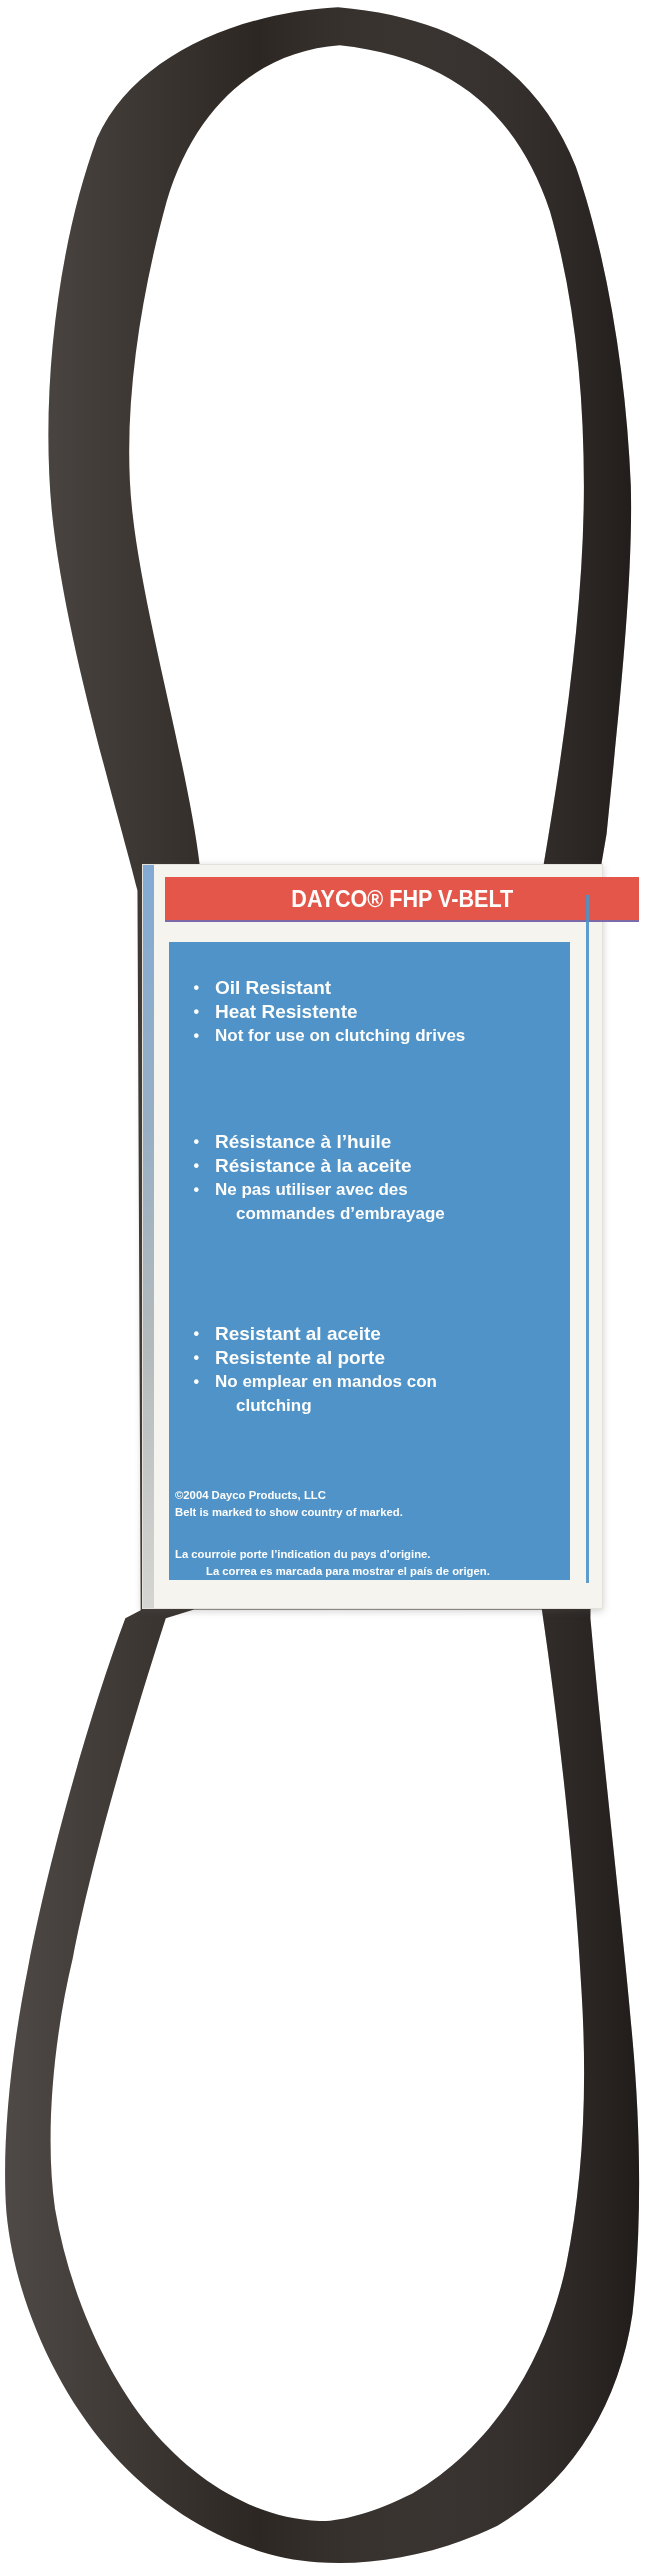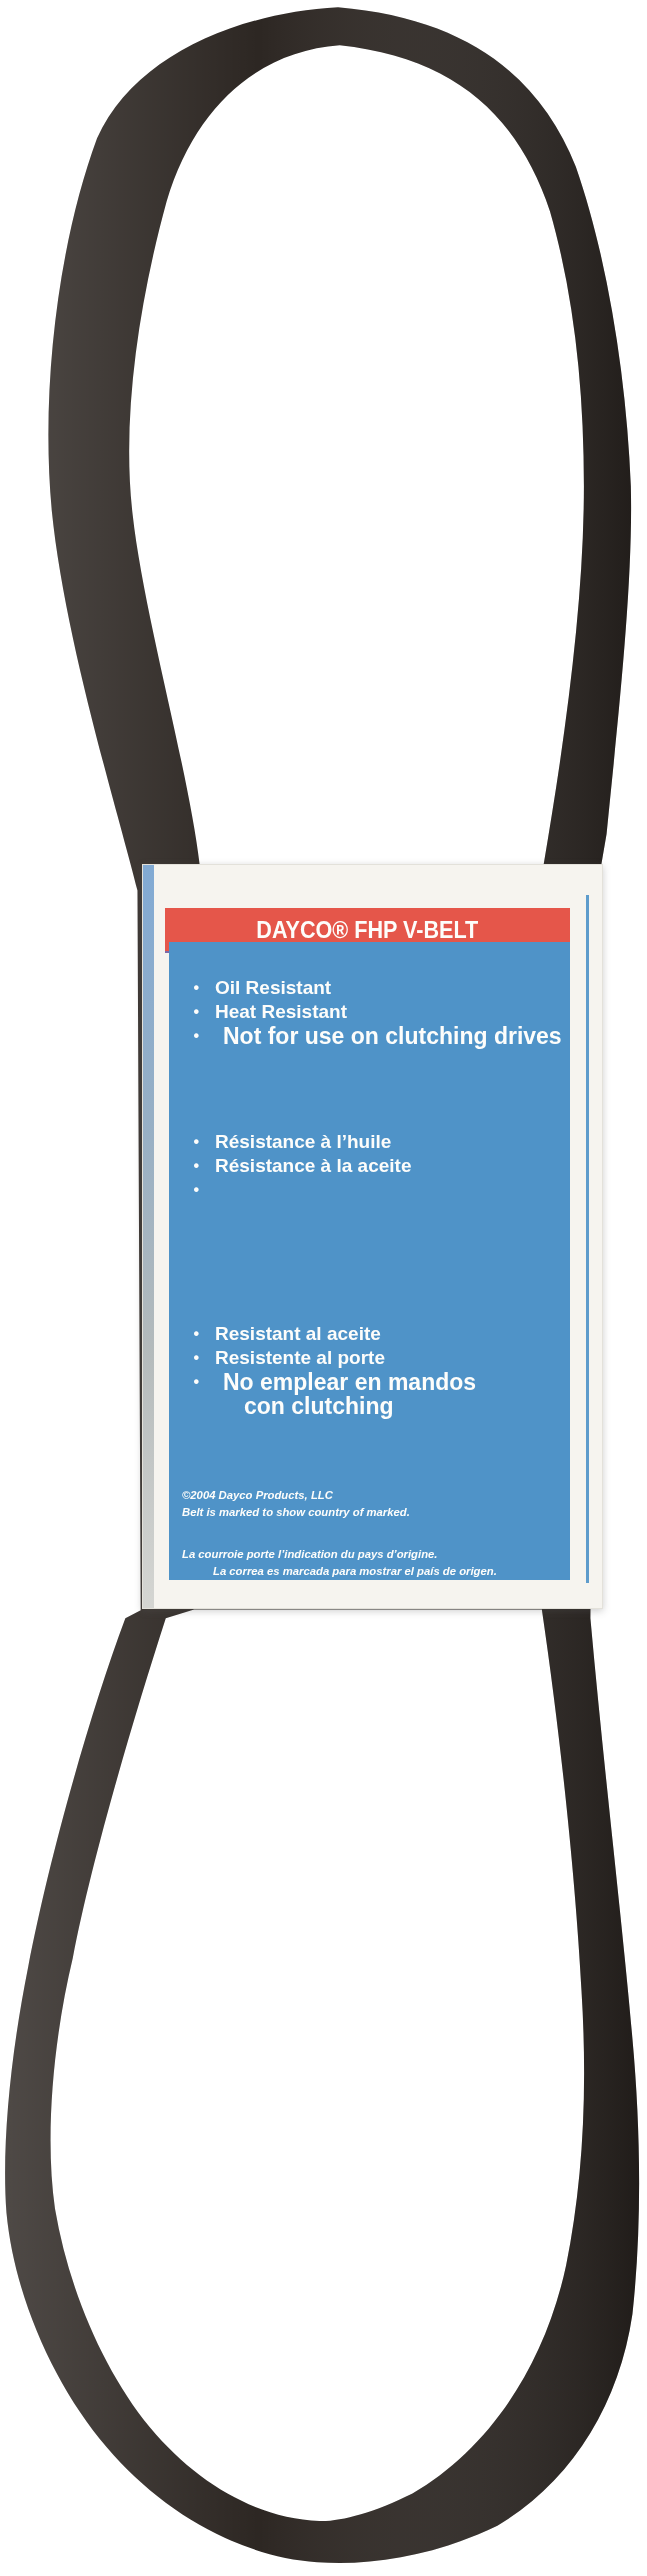--- a/index.html
+++ b/index.html
@@ -23,22 +23,22 @@
     box-sizing: border-box;
     box-shadow: 0 1.6px 7.3px rgba(90,90,90,0.30);
   }
   .label-left-strip {
     position: absolute; left: 0; top: 0;
     width: 10.5px; height: 100%;
     background: linear-gradient(180deg, #6d9dcf 0%, #86a3bd 35%, #a8b0b2 65%, #cfd0cd 100%);
     opacity: 0.85;
   }
   .red-band {
-    position: absolute; left: 22px; top: 43px;
-    width: 405px; height: 45px;
+    position: absolute; left: 22px; top: 12px;
+    width: 474px; height: 45px;
     display: flex; align-items: center; justify-content: center;
     border-bottom: 2.4px solid #7c6aa8;
     box-sizing: border-box;
   }
   .label-title {
     font-weight: bold;
     font-size: 24px;
     letter-spacing: 0px;
     transform: scaleX(0.9);
     transform-origin: 50% 50%;
@@ -64,25 +64,25 @@
   .b-item { position: relative; padding-left: 23px; line-height: 24px; }
   .b-dot {
     position: absolute; left: 1.6px; top: 0;
     font-size: 16px; font-weight: bold;
   }
   .b-text {
     display: block;
     font-size: 19px; font-weight: bold;
     padding-left: 21px; text-indent: -21px;
   }
-  .b-item.warn .b-text { font-size: 23px; margin-left: 8px; }
+  .b-item.warn .b-text { font-size: 17px; }
   .b-item.wrap-narrow .b-text { max-width: 267px; }
   .group-es .b-item.wrap-narrow .b-text { max-width: 279px; }
 
-  .footer-group { position: absolute; left: 13px; top: 545px; right: 4.9px; font-style: italic; }
+  .footer-group { position: absolute; left: 6px; top: 545px; right: 4.9px; }
   .f-line {
     font-size: 11.3px; font-weight: bold;
     line-height: 17px; white-space: nowrap;
   }
 </style>
 </head>
 <body>
 
 <div class="stage">
 
@@ -180,39 +180,40 @@
 
     <div class="blue-panel" style="background: rgb(79, 147, 200);">
 
       <div class="group group-en">
         <div class="b-item">
           <span class="b-dot" style="color: rgb(253, 253, 251);">•</span>
           <span class="b-text" style="color: rgb(253, 253, 251);">Oil Resistant</span>
         </div>
         <div class="b-item">
           <span class="b-dot" style="color: rgb(253, 253, 251);">•</span>
-          <span class="b-text" style="color: rgb(253, 253, 251);">Heat Resistant</span>
+          <span class="b-text" style="color: rgb(253, 253, 251);">Heat Resistente</span>
         </div>
         <div class="b-item warn">
           <span class="b-dot" style="color: rgb(253, 253, 251);">•</span>
           <span class="b-text" style="color: rgb(253, 253, 251);">Not for use on clutching drives</span>
         </div>
       </div>
 
       <div class="group group-fr">
         <div class="b-item">
           <span class="b-dot" style="color: rgb(253, 253, 251);">•</span>
           <span class="b-text" style="color: rgb(253, 253, 251);">Résistance à l’huile</span>
         </div>
         <div class="b-item">
           <span class="b-dot" style="color: rgb(253, 253, 251);">•</span>
           <span class="b-text" style="color: rgb(253, 253, 251);">Résistance à la aceite</span>
         </div>
         <div class="b-item warn wrap-narrow">
           <span class="b-dot" style="color: rgb(253, 253, 251);">•</span>
+          <span class="b-text" style="color: rgb(253, 253, 251);">Ne pas utiliser avec des commandes d’embrayage</span>
         </div>
       </div>
 
       <div class="group group-es">
         <div class="b-item">
           <span class="b-dot" style="color: rgb(253, 253, 251);">•</span>
           <span class="b-text" style="color: rgb(253, 253, 251);">Resistant al aceite</span>
         </div>
         <div class="b-item">
           <span class="b-dot" style="color: rgb(253, 253, 251);">•</span>

